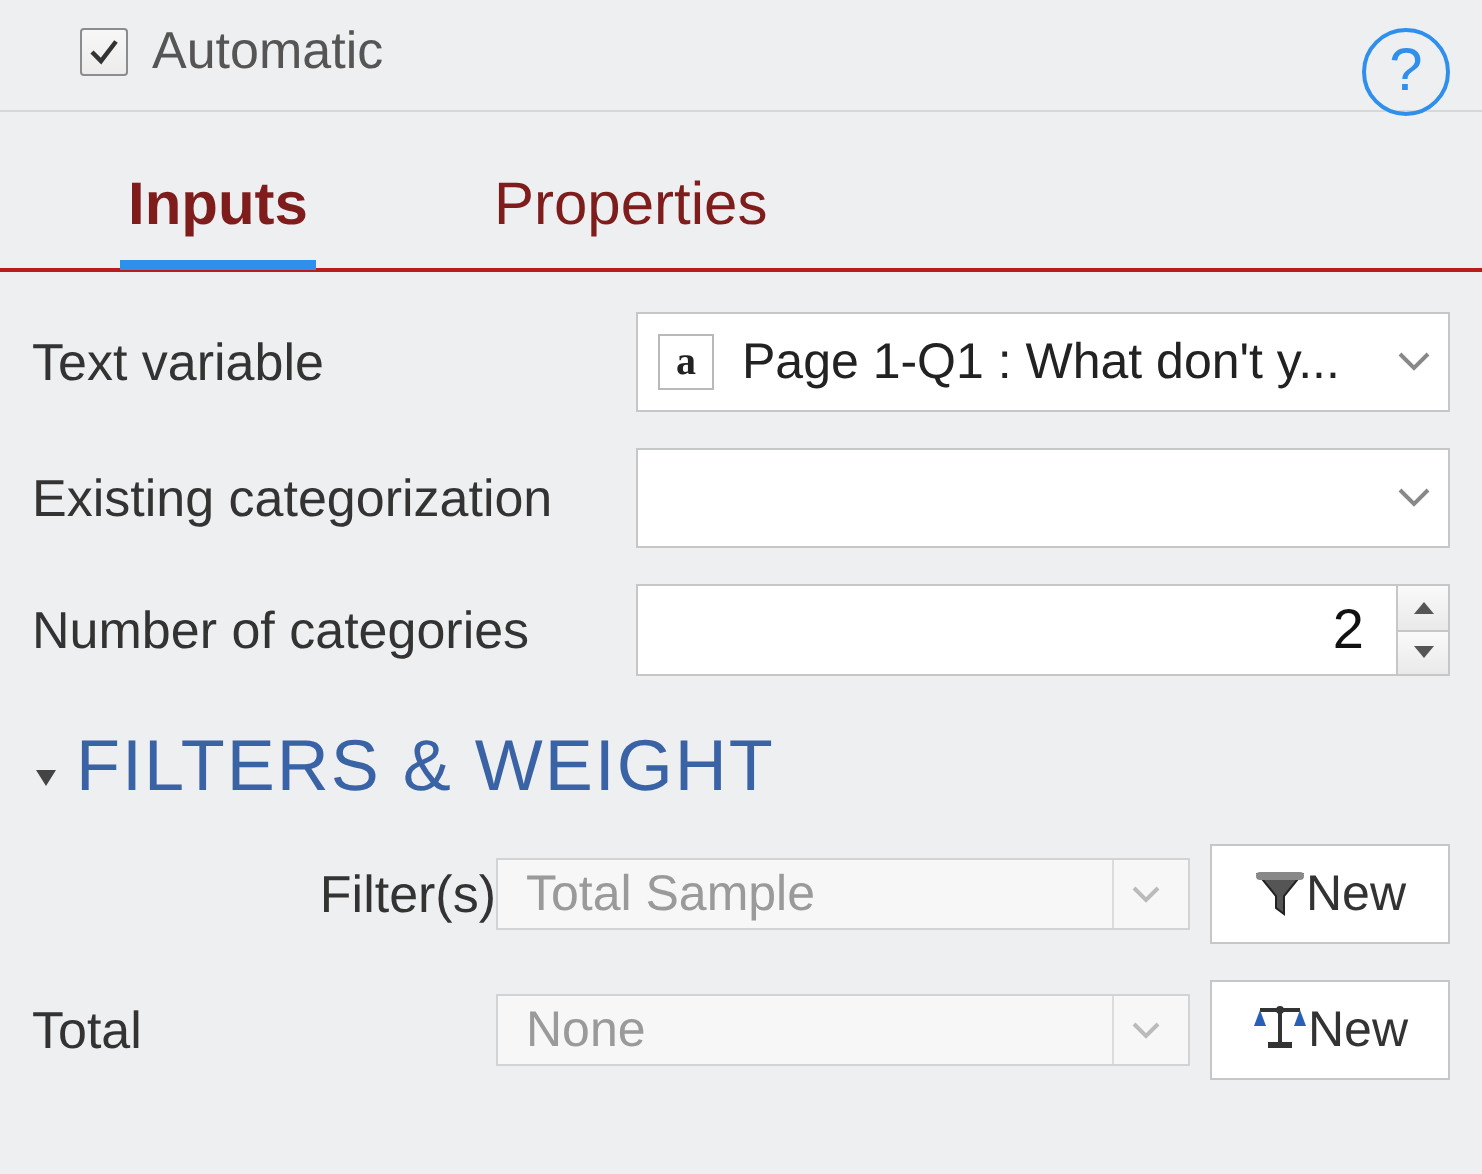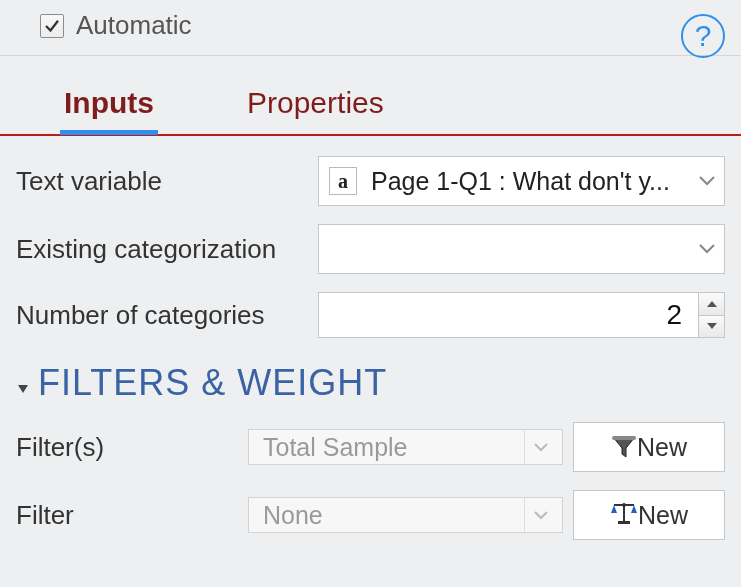--- a/index.html
+++ b/index.html
@@ -160,32 +160,32 @@
   .disabled-field .text { flex:1; }
   .disabled-field .dcaret {
     width: 32px; height: 100%;
     display: flex; align-items:center; justify-content:center;
     border-left: 1px solid #dcdcdc;
   }
   .disabled-field .dcaret svg { width: 14px; height: 9px; }
 
   .new-btn {
     margin-left: 10px;
-    width: 152px;
+    width: 120px;
     height: 50px;
     background: #ffffff;
     border: 1px solid #c6c7c9;
     display: flex; align-items: center; justify-content: center;
     font-size: 25px;
     color: #333;
     cursor: pointer;
   }
   .new-btn .icon { display:flex; align-items:center; }
 
-  .row.filters .label { width: 232px; }
+  .row.filters .label { width: 232px; text-align: right; }
   .row.weight .label { width: 232px; }
 </style>
 </head>
 <body>
 
 <div class="topbar">
   <div class="auto-wrap">
     <span class="checkbox">
       <svg class="check-svg" viewBox="0 0 24 24">
         <path d="M4 12 L10 18 L20 5" fill="none" stroke="#333" stroke-width="3"></path>
@@ -273,21 +273,21 @@
         <svg width="26" height="26" viewBox="0 0 26 26">
           <path d="M2 3 L24 3 L15 14 L15 23 L11 20 L11 14 Z" fill="#555" stroke="#222" stroke-width="1"></path>
           <rect x="1" y="2" width="24" height="4" rx="2" fill="#888"></rect>
         </svg>
       </span>
       <span>New</span>
     </div>
   </div>
 
   <div class="row weight">
-    <div class="label">Filter</div>
+    <div class="label">Total</div>
     <div class="disabled-field">
       <span class="text">None</span>
       <span class="dcaret">
         <svg viewBox="0 0 14 9">
             <path d="M1 1 L7 7 L13 1" fill="none" stroke="#bbb" stroke-width="2"></path>
           </svg>
       </span>
     </div>
     <div class="new-btn">
       <span class="icon">

